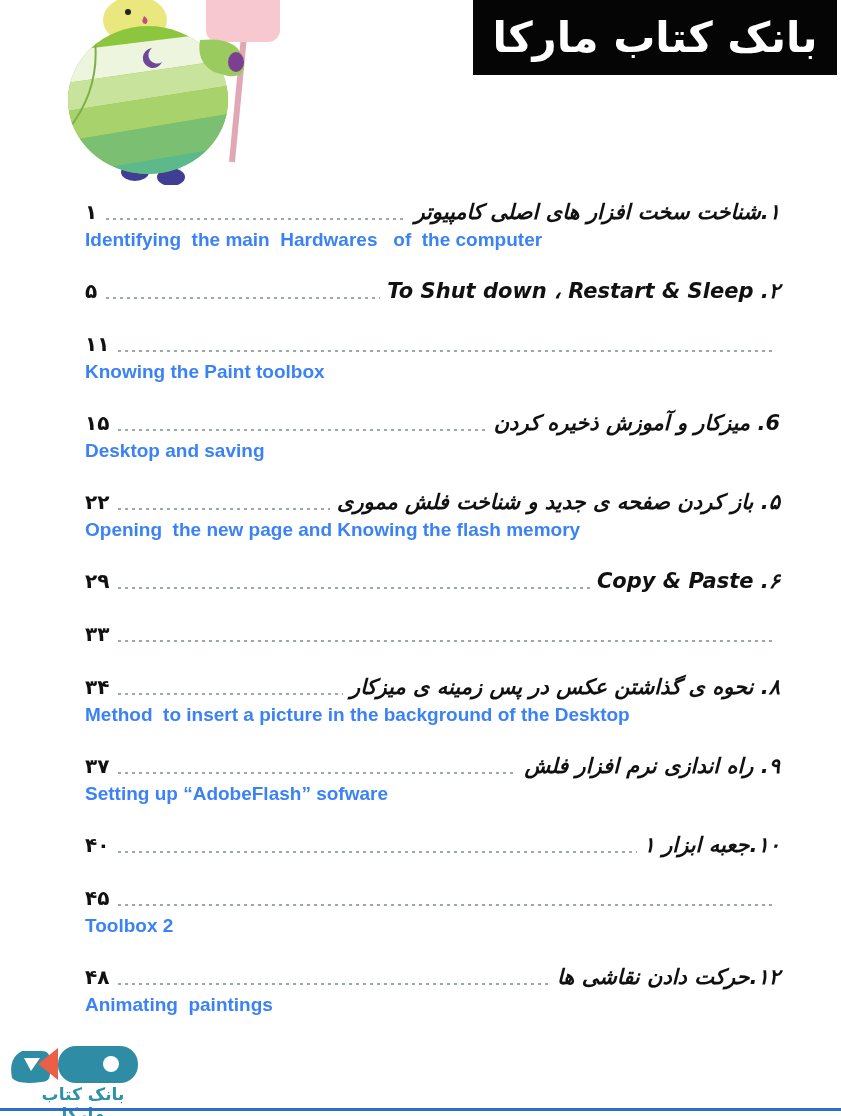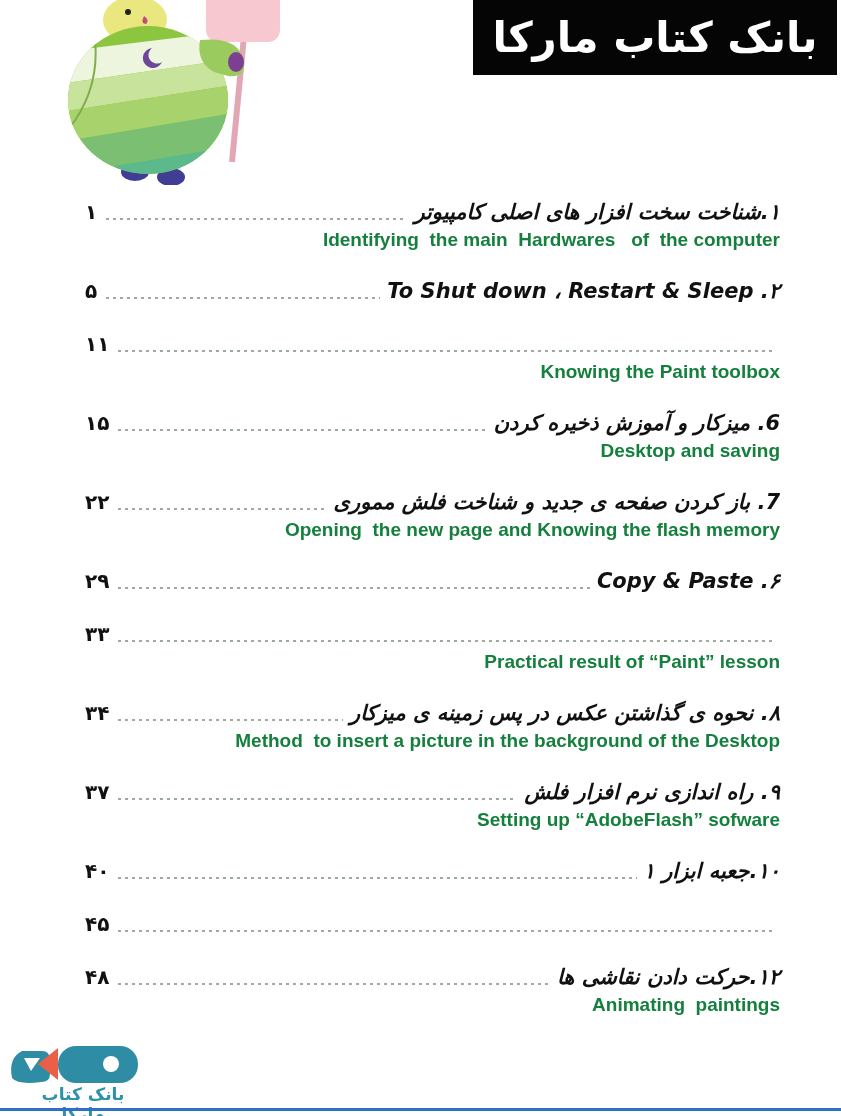--- a/index.html
+++ b/index.html
@@ -28,22 +28,22 @@
   }
   .entry .title{flex:0 0 auto;font-style:italic;}
   .entry .dots{
     flex:1 1 auto;height:7px;margin:0 7px;align-self:flex-end;
     margin-bottom:6px;
     background-image:radial-gradient(circle,#9cab9d 1.3px,rgba(0,0,0,0) 1.5px);
     background-size:7px 4px;background-repeat:repeat-x;background-position:left bottom;
   }
   .entry .page{flex:0 0 auto;font-size:20px;}
   .entry .line2{
-    direction:ltr;text-align:right;
-    font-size:19px;font-weight:bold;color:#15803d;line-height:26px;
+    direction:ltr;
+    font-size:19px;font-weight:bold;color:#3b82f6;line-height:26px;
     font-family:"Liberation Sans","DejaVu Sans",sans-serif;
     white-space:pre;
   }
   .entry .line2:empty{display:none;}
   
   .footer-logo{position:absolute;left:8px;top:1038px;width:134px;height:50px;}
   .footer-caption{
     position:absolute;left:18px;top:1084px;width:130px;
     direction:rtl;text-align:center;
     font-size:17px;font-weight:bold;color:#2e93a9;
@@ -124,42 +124,41 @@
     <div class="line1">
       <span class="title">6. میزکار و آموزش ذخیره کردن</span>
       <span class="dots"></span>
       <span class="page">۱۵</span>
     </div>
     <div class="line2">Desktop and saving</div>
   </div>
 
   <div class="entry">
     <div class="line1">
-      <span class="title">7. باز کردن صفحه ی جدید و شناخت فلش مموری</span>
+      <span class="title">۵. باز کردن صفحه ی جدید و شناخت فلش مموری</span>
       <span class="dots"></span>
       <span class="page">۲۲</span>
     </div>
     <div class="line2">Opening  the new page and Knowing the flash memory</div>
   </div>
 
   <div class="entry">
     <div class="line1">
       <span class="title">۶. Copy &amp; Paste</span>
       <span class="dots"></span>
       <span class="page">۲۹</span>
     </div>
 
   </div>
 
   <div class="entry">
     <div class="line1">
       <span class="dots"></span>
       <span class="page">۳۳</span>
     </div>
-    <div class="line2">Practical result of “Paint” lesson</div>
   </div>
 
   <div class="entry">
     <div class="line1">
       <span class="title">۸. نحوه ی گذاشتن عکس در پس زمینه ی میزکار</span>
       <span class="dots"></span>
       <span class="page">۳۴</span>
     </div>
     <div class="line2">Method  to insert a picture in the background of the Desktop</div>
   </div>
@@ -179,20 +178,21 @@
       <span class="dots"></span>
       <span class="page">۴۰</span>
     </div>
   </div>
 
   <div class="entry">
     <div class="line1">
       <span class="dots"></span>
       <span class="page">۴۵</span>
     </div>
+    <div class="line2">Toolbox 2</div>
   </div>
 
   <div class="entry">
     <div class="line1">
       <span class="title">۱۲.حرکت دادن نقاشی ها</span>
       <span class="dots"></span>
       <span class="page">۴۸</span>
     </div>
     <div class="line2">Animating  paintings</div>
   </div>

